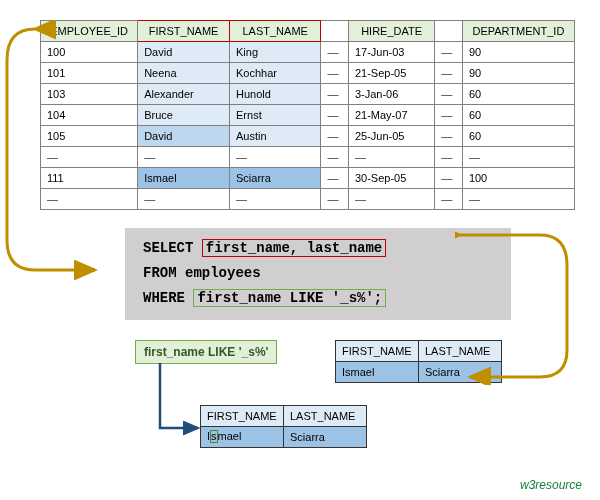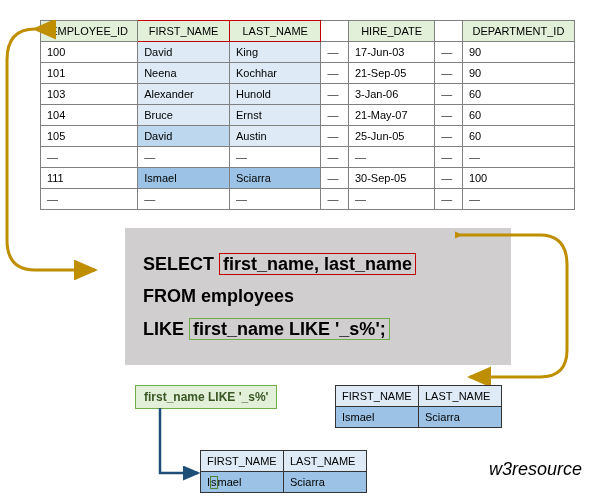--- a/index.html
+++ b/index.html
@@ -38,25 +38,25 @@
   .col-gap { width: 15px; border-left: none !important; border-right: none !important; background:#fff!important;}
   .col-hire { width: 75px; }
   .col-dept { width: 100px; text-align: center; }
   .lt-blue { background: #deebf6; }
   .md-blue { background: #bdd7ee; }
   .dk-blue { background: #9cc3e5; }
   .dash { text-align:center; }
   .dash::before { content:"\2014"; color:#333; }
   .sql-box {
     background: #d0cece;
-    padding: 20px 18px;
+    padding: 8px 18px;
     width: 350px;
     margin: 18px 0 0 100px;
-    font-family: Liberation Sans, sans-serif;
-    font-size: 18px;
+    font-family: Liberation Mono, monospace;
+    font-size: 14px;
     font-weight: bold;
     line-height: 1.8;
   }
   .red-box {
     border: 1.5px solid #c00000;
     padding: 0 3px;
   }
   .green-box {
     border: 1.5px solid #70ad47;
     padding: 0 3px;
@@ -94,24 +94,24 @@
   .rt2 { left: 175px; top: 65px; }
   .rt1 th, .rt1 td, .rt2 th, .rt2 td { width: 70px; }
   .highlight-letter {
     border: 1.5px solid #548235;
     padding: 0;
     display: inline-block;
     line-height: 1;
   }
   .attribution {
     position: absolute;
-    bottom: 20px;
+    bottom: 8px;
     right: 18px;
-    font-size: 18px;
-    color: #000000;
+    font-size: 12px;
+    color: #15803d;
     font-style: italic;
   }
   
   .arrow {
     position: absolute;
     pointer-events: none;
   }
 </style>
 </head>
 <body>
@@ -204,21 +204,21 @@
     </tbody>
 </table>
 
 <div class="sql-box">
   <div>
     <span>SELECT</span>
     <span class="red-box">first_name, last_name</span>
   </div>
   <div>FROM employees</div>
   <div>
-    <span>LIKE</span>
+    <span>WHERE</span>
     <span class="green-box">first_name LIKE '_s%';</span>
   </div>
 </div>
 
 <div class="lower-area">
   <div class="green-label">first_name LIKE '_s%'</div>
 
   <table class="result-table rt1">
     <tbody>
         <tr>

